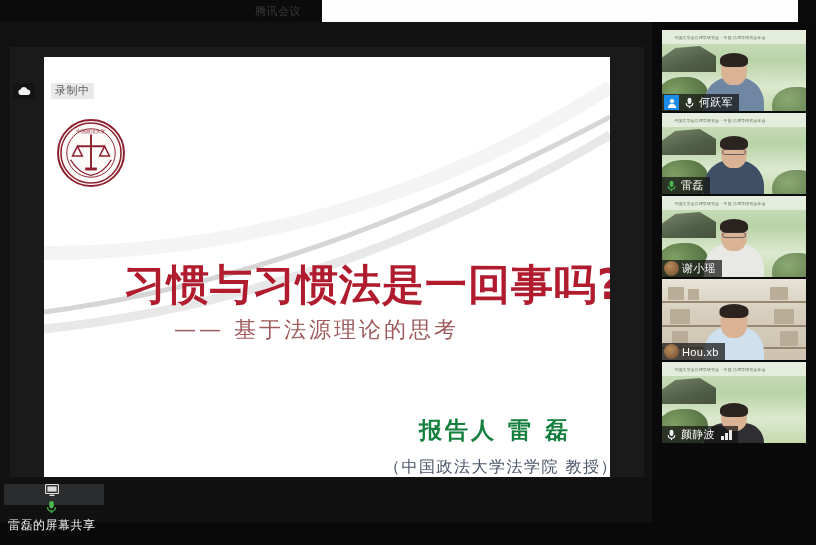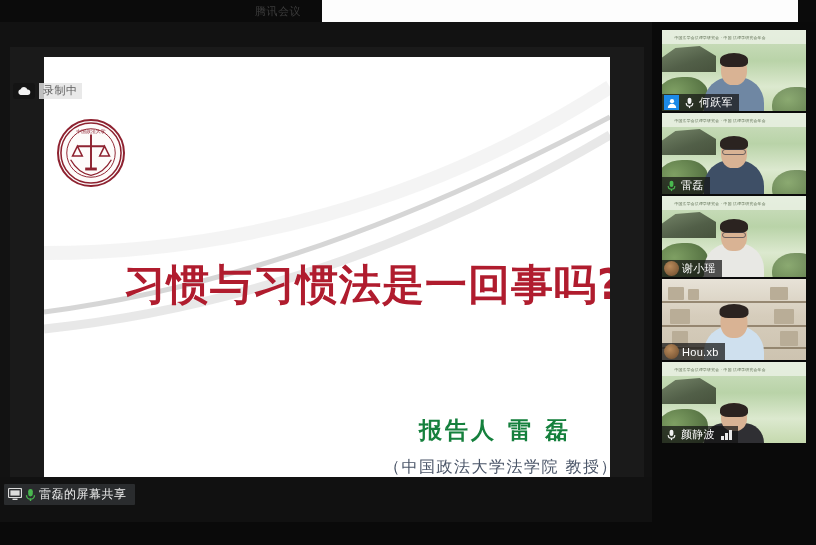--- a/index.html
+++ b/index.html
@@ -76,21 +76,21 @@
     width: 566px; height: 433px;
     pointer-events: none;
   }
 
   
   .rec-badge {
     position: absolute;
     left: 3px; top: 36px;
     display: flex;
     align-items: center;
-    gap: 4px;
+    gap: 16px;
     z-index: 20;
   }
   .rec-cloud {
     width: 22px; height: 16px;
     background: #141414;
     border-radius: 3px;
     display: flex; align-items: center; justify-content: center;
   }
   .rec-cloud svg { display: block; }
   .rec-text {
@@ -158,20 +158,21 @@
   .share-pill {
     position: absolute;
     left: 4px; top: 7px;
     height: 21px;
     background: #2a2c2e;
     display: flex;
     align-items: center;
     gap: 3px;
     padding: 0 8px 0 4px;
     border-radius: 1px;
+    flex-direction: column;
   }
   .share-pill .label {
     font-size: 12px;
     color: #f0f0f0;
     letter-spacing: 0.5px;
     white-space: nowrap;
   }
   .icon-monitor, .icon-mic-green { display:block; }
 
   
@@ -364,20 +365,21 @@
             <path d="M19 26 L47 26" stroke="#8e2230" stroke-width="2"></path>
             <path d="M19 26 L14 36 L24 36 Z" fill="none" stroke="#8e2230" stroke-width="1.6"></path>
             <path d="M47 26 L42 36 L52 36 Z" fill="none" stroke="#8e2230" stroke-width="1.6"></path>
             <rect x="27" y="48" width="12" height="3" fill="#8e2230"></rect>
             <path d="M12 40 Q20 54 33 56 Q46 54 54 40" fill="none" stroke="#8e2230" stroke-width="1.4"></path>
             <text x="33" y="12" font-size="5" fill="#8e2230" text-anchor="middle" font-family="DejaVu Sans, sans-serif">中国政法大学</text>
           </svg>
         </div>
 
         <div class="slide-title">习惯与习惯法是一回事吗?</div>
+        <div class="slide-subtitle">—— 基于法源理论的思考</div>
         <div class="slide-presenter">报告人  雷 磊</div>
         <div class="slide-affiliation" style="position:absolute;left:340px;top:400px;font-size:16px;color:#4a5568;letter-spacing:1.5px;white-space:nowrap;font-family:'DejaVu Sans',sans-serif;">（中国政法大学法学院 教授）</div>
       </div>
 
       <div class="rec-badge">
         <div class="rec-cloud">
           <svg width="14" height="10" viewBox="0 0 14 10">
             <path d="M3.5 9 A3 3 0 0 1 3.6 3.2 A3.6 3.6 0 0 1 10.4 3.4 A2.8 2.8 0 0 1 10.6 9 Z" fill="#f2f2f2"></path>
           </svg>
         </div>

